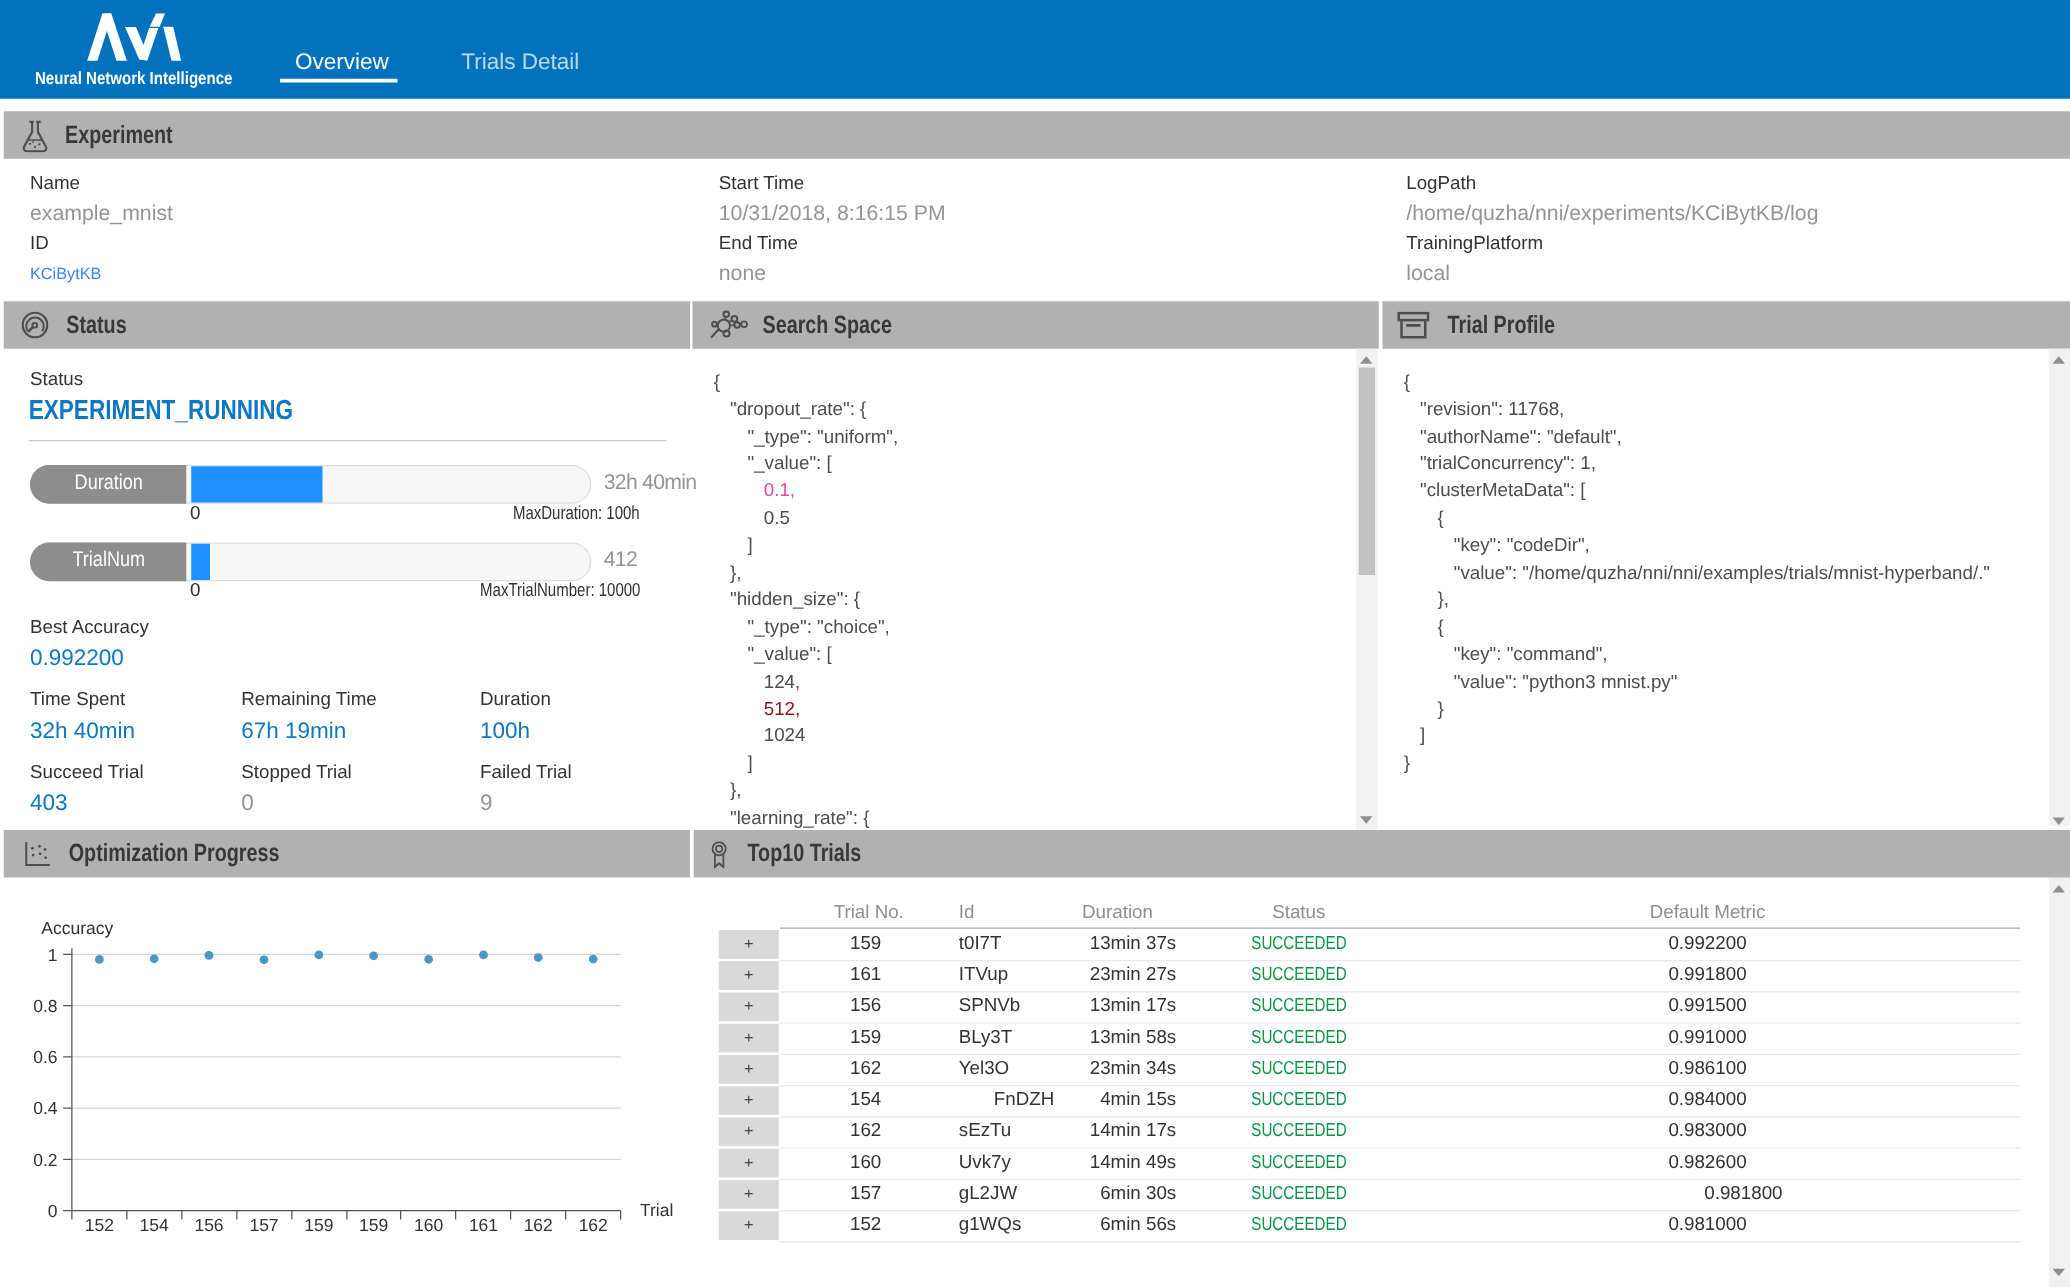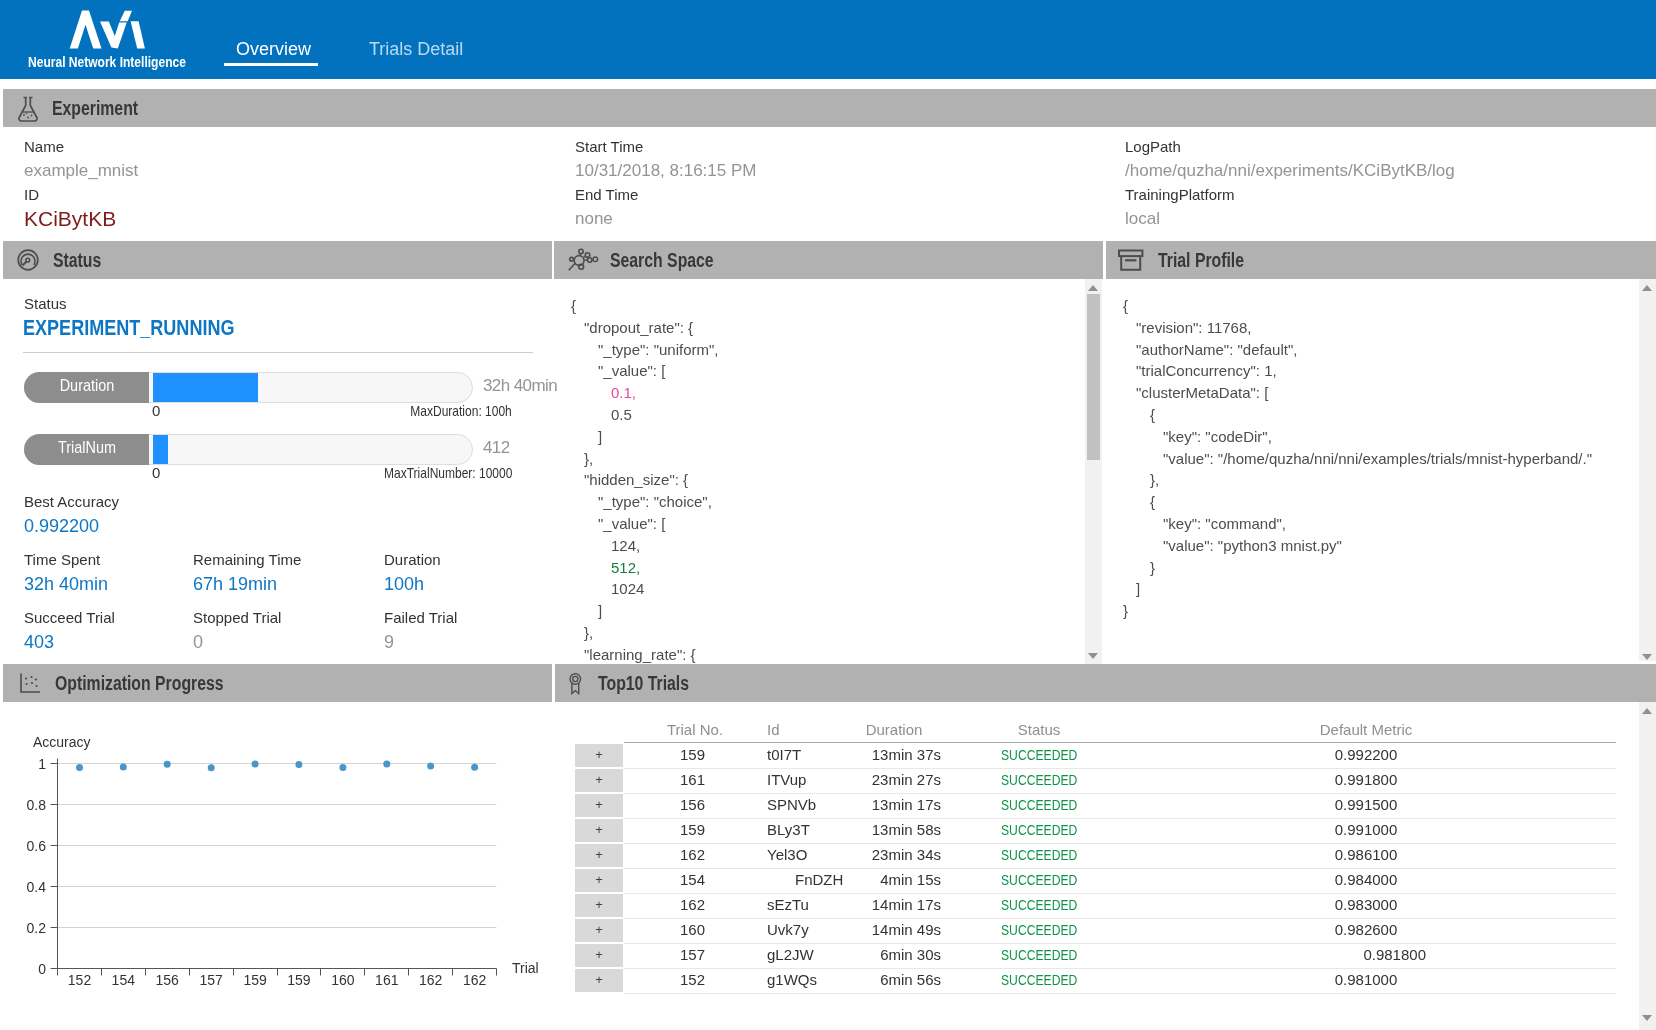--- a/index.html
+++ b/index.html
@@ -29,21 +29,21 @@
       <circle cx="8" cy="19" r="0.9"></circle>
       <circle cx="12" cy="21.5" r="0.9"></circle>
       <circle cx="15.5" cy="19.5" r="0.9"></circle>
       <circle cx="10.5" cy="17.5" r="0.7"></circle>
     </g>
 </svg>
 <div class="bt" style="left:52px;top:97px;">Experiment</div>
 <div style="position:absolute;top:138px;font-size:15px;line-height:18px;color:#333333;white-space:nowrap;left:24px;">Name</div>
 <div style="position:absolute;top:161px;font-size:17px;line-height:20px;color:#949494;white-space:nowrap;left:24px;">example_mnist</div>
 <div style="position:absolute;top:186px;font-size:15px;line-height:18px;color:#333333;white-space:nowrap;left:24px;">ID</div>
-<div style="position:absolute;top:209px;font-size:21px;line-height:20px;color:#7f1d1d;white-space:nowrap;left:24px;">KCiBytKB</div>
+<div style="position:absolute;top:209px;font-size:13px;line-height:20px;color:#3b82f6;white-space:nowrap;left:24px;">KCiBytKB</div>
 <div style="position:absolute;top:138px;font-size:15px;line-height:18px;color:#333333;white-space:nowrap;left:575px;">Start Time</div>
 <div style="position:absolute;top:161px;font-size:17px;line-height:20px;color:#949494;white-space:nowrap;left:575px;">10/31/2018, 8:16:15 PM</div>
 <div style="position:absolute;top:186px;font-size:15px;line-height:18px;color:#333333;white-space:nowrap;left:575px;">End Time</div>
 <div style="position:absolute;top:209px;font-size:17px;line-height:20px;color:#949494;white-space:nowrap;left:575px;">none</div>
 <div style="position:absolute;top:138px;font-size:15px;line-height:18px;color:#333333;white-space:nowrap;left:1125px;">LogPath</div>
 <div style="position:absolute;top:161px;font-size:17px;line-height:20px;color:#949494;white-space:nowrap;left:1125px;">/home/quzha/nni/experiments/KCiBytKB/log</div>
 <div style="position:absolute;top:186px;font-size:15px;line-height:18px;color:#333333;white-space:nowrap;left:1125px;">TrainingPlatform</div>
 <div style="position:absolute;top:209px;font-size:17px;line-height:20px;color:#949494;white-space:nowrap;left:1125px;">local</div>
 <div class="bar" style="left:3px;top:241px;width:549px;"></div>
 <div class="bar" style="left:554px;top:241px;width:549px;"></div>
@@ -115,21 +115,21 @@
 <div style="position:absolute;left:598px;top:340.6px;font-size:15px;line-height:18px;color:#4d4d4d;white-space:nowrap;">"_type": "uniform",</div>
 <div style="position:absolute;left:598px;top:362.4px;font-size:15px;line-height:18px;color:#4d4d4d;white-space:nowrap;">"_value": [</div>
 <div style="position:absolute;left:611px;top:384.2px;font-size:15px;line-height:18px;color:#ec4899;white-space:nowrap;">0.1,</div>
 <div style="position:absolute;left:611px;top:406.0px;font-size:15px;line-height:18px;color:#4d4d4d;white-space:nowrap;">0.5</div>
 <div style="position:absolute;left:598px;top:427.8px;font-size:15px;line-height:18px;color:#4d4d4d;white-space:nowrap;">]</div>
 <div style="position:absolute;left:584px;top:449.6px;font-size:15px;line-height:18px;color:#4d4d4d;white-space:nowrap;">},</div>
 <div style="position:absolute;left:584px;top:471.4px;font-size:15px;line-height:18px;color:#4d4d4d;white-space:nowrap;">"hidden_size": {</div>
 <div style="position:absolute;left:598px;top:493.2px;font-size:15px;line-height:18px;color:#4d4d4d;white-space:nowrap;">"_type": "choice",</div>
 <div style="position:absolute;left:598px;top:515.0px;font-size:15px;line-height:18px;color:#4d4d4d;white-space:nowrap;">"_value": [</div>
 <div style="position:absolute;left:611px;top:536.8px;font-size:15px;line-height:18px;color:#4d4d4d;white-space:nowrap;">124,</div>
-<div style="position:absolute;left:611px;top:558.6px;font-size:15px;line-height:18px;color:#15803d;white-space:nowrap;">512,</div>
+<div style="position:absolute;left:611px;top:558.6px;font-size:15px;line-height:18px;color:#7f1d1d;white-space:nowrap;">512,</div>
 <div style="position:absolute;left:611px;top:580.4px;font-size:15px;line-height:18px;color:#4d4d4d;white-space:nowrap;">1024</div>
 <div style="position:absolute;left:598px;top:602.2px;font-size:15px;line-height:18px;color:#4d4d4d;white-space:nowrap;">]</div>
 <div style="position:absolute;left:584px;top:624.0px;font-size:15px;line-height:18px;color:#4d4d4d;white-space:nowrap;">},</div>
 <div style="position:absolute;left:584px;top:645.8px;font-size:15px;line-height:18px;color:#4d4d4d;white-space:nowrap;">"learning_rate": {</div>
 <div style="position:absolute;left:1123px;top:297.0px;font-size:15px;line-height:18px;color:#4d4d4d;white-space:nowrap;">{</div>
 <div style="position:absolute;left:1136px;top:318.8px;font-size:15px;line-height:18px;color:#4d4d4d;white-space:nowrap;">"revision": 11768,</div>
 <div style="position:absolute;left:1136px;top:340.6px;font-size:15px;line-height:18px;color:#4d4d4d;white-space:nowrap;">"authorName": "default",</div>
 <div style="position:absolute;left:1136px;top:362.4px;font-size:15px;line-height:18px;color:#4d4d4d;white-space:nowrap;">"trialConcurrency": 1,</div>
 <div style="position:absolute;left:1136px;top:384.2px;font-size:15px;line-height:18px;color:#4d4d4d;white-space:nowrap;">"clusterMetaData": [</div>
 <div style="position:absolute;left:1150px;top:406.0px;font-size:15px;line-height:18px;color:#4d4d4d;white-space:nowrap;">{</div>

